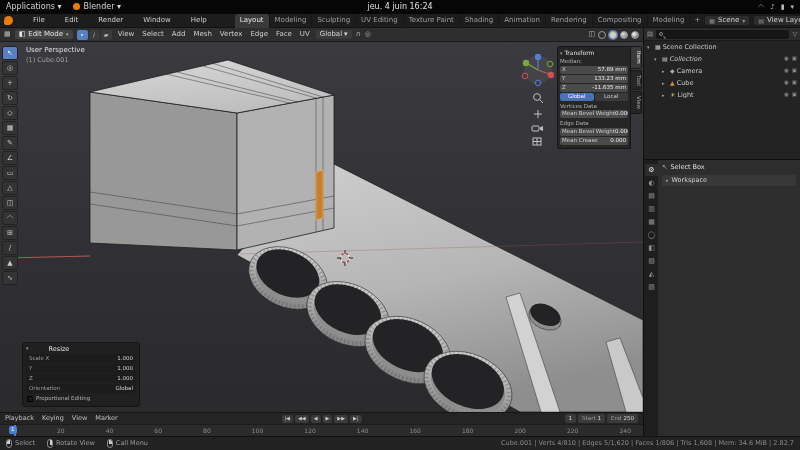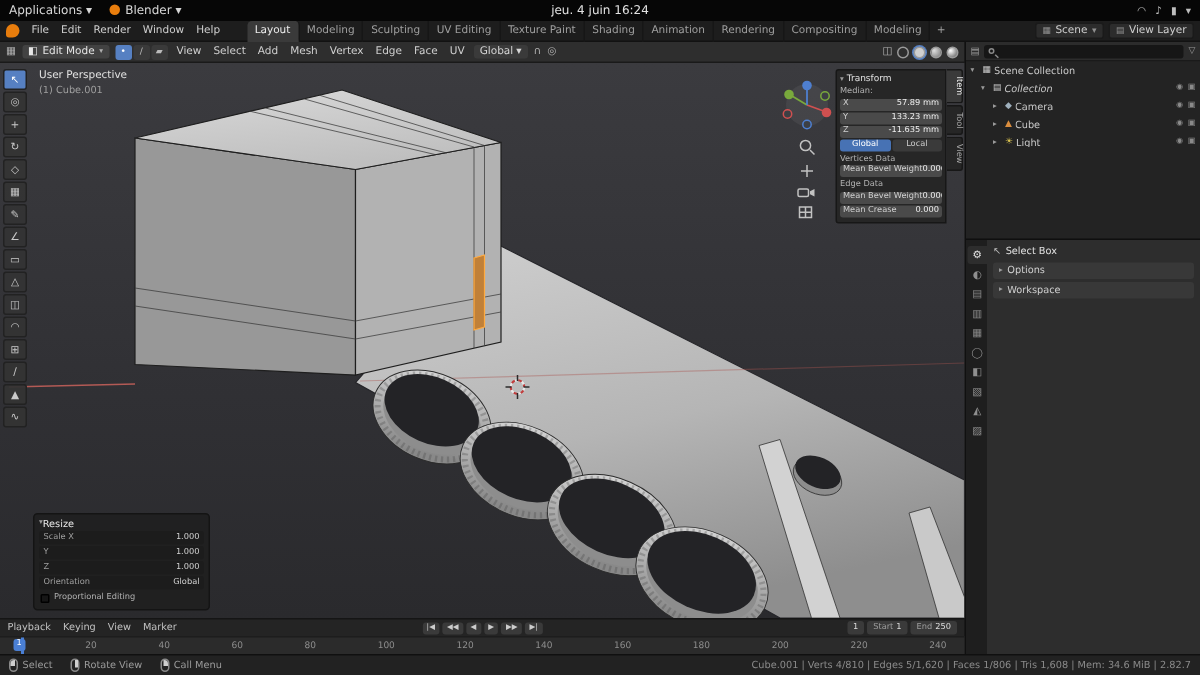--- a/index.html
+++ b/index.html
@@ -10,22 +10,22 @@
   .gnome-bar { height:14px; background:#060606; display:flex; align-items:center; padding:0 6px; font-size:8px; color:#d6d6d6; position:relative; }
   .gb-left { display:flex; gap:12px; align-items:center; }
   .gb-app { display:flex; gap:3px; align-items:flex-start; }
   .gb-blender-dot { width:7px; height:7px; border-radius:50%; background:#e87d0d; display:inline-block; }
   .gb-clock { position:absolute; left:50%; transform:translateX(-50%); color:#e2e2e2; }
   .gb-right { margin-left:auto; display:flex; gap:6px; font-size:7px; color:#bdbdbd; align-items:center; }
 
   
   .topbar { height:14px; background:#1d1d1d; display:flex; align-items:center; padding:0 4px; font-size:7px; border-bottom:1px solid #121212; }
   .blender-logo { width:9px; height:9px; border-radius:50% 50% 50% 2px; background:#e87d0d; margin-right:4px; flex:none; }
-  .tb-menu { padding:0 4px; color:#cfcfcf; }
-  .ws-tabs { display:flex; margin-left:14px; height:14px; align-items:stretch; }
+  .tb-menu { padding:0 4px; color:#cfcfcf;margin-left:12px; }
+  .ws-tabs { display:flex; margin-left:24px; height:14px; align-items:stretch; }
   .ws-tab { padding:3px 5px 0; color:#9f9f9f; border-right:1px solid #161616; white-space:nowrap; }
   .ws-tab.active { background:#3a3a3a; color:#ececec; border-radius:3px 3px 0 0; }
   .ws-add { padding:3px 4px 0; color:#9f9f9f; }
   .tb-right { margin-left:auto; display:flex; gap:3px; align-items:center; }
   .tb-field { background:#2c2c2c; border:1px solid #1a1a1a; border-radius:2px; padding:1px 4px; display:flex; gap:3px; align-items:center; color:#cfcfcf; white-space:nowrap; }
   .tb-field .ic { color:#8f8f8f; font-size:6px; }
 
   
   .main { display:flex; height:408px; }
   .vp-col { width:643px; display:flex; flex-direction:column; flex:none; }
@@ -64,21 +64,21 @@
   .np-row { display:flex; margin-bottom:1px; height:8px; gap:1px; }
   .np-field { flex:1; background:#4a4a4a; border-radius:2px; display:flex; justify-content:space-between; align-items:center; padding:0 2px; font-size:5.5px; color:#efefef; overflow:hidden; white-space:nowrap; }
   .np-field .lab { color:#cfcfcf; }
   .np-btn { flex:1; display:flex; align-items:center; justify-content:center; background:#3a3a3a; border-radius:2px; font-size:5.5px; color:#ccc; }
   .np-btn.active { background:#4772b4; color:#fff; }
   .np-tabs { width:11px; display:flex; flex-direction:column; gap:1px; }
   .np-tab { writing-mode:vertical-rl; font-size:5.5px; color:#a5a5a5; background:#262626; border:1px solid #171717; border-left:none; border-radius:0 2px 2px 0; padding:4px 0; text-align:center; }
   .np-tab.active { background:#3a3a3a; color:#eee; }
 
   .operator-panel { position:absolute; left:22px; bottom:5px; width:118px; background:rgba(32,32,32,.94); border:1px solid #141414; border-radius:3px; padding:3px; z-index:3; }
-  .op-title { color:#e8e8e8; font-size:6.5px; margin-bottom:2px; display:flex; gap:0; align-items:flex-start; }
+  .op-title { color:#e8e8e8; font-size:6.5px; margin-bottom:2px; display:flex; gap:20px; align-items:flex-start; }
   .op-title .car { font-size:5px; color:#9a9a9a; }
   .op-row { height:9px; margin-bottom:1px; background:#1c1c1c; border-radius:2px; display:flex; justify-content:space-between; align-items:center; padding:0 3px; font-size:5.5px; color:#d2d2d2; }
   .op-row .lab { color:#9f9f9f; }
   .op-check-row { display:flex; align-items:center; gap:3px; height:9px; font-size:5.5px; color:#b0b0b0; padding:0 1px; }
   .op-checkbox { width:6px; height:6px; background:#161616; border:1px solid #000; border-radius:1px; }
 
   .timeline { height:24px; background:#242424; border-top:1px solid #151515; flex:none; display:flex; flex-direction:column; }
   .tl-header { height:12px; display:flex; align-items:center; padding:0 5px; position:relative; font-size:6.5px; }
   .tl-menus { display:flex; gap:8px; color:#c0c0c0; }
   .tl-transport { position:absolute; left:50%; transform:translateX(-50%); display:flex; gap:2px; }
@@ -565,24 +565,20 @@
         <span class="prop-tab">◭</span>
         <span class="prop-tab">▨</span>
       </div>
       <div class="prop-content">
         <div class="prop-tool-row">
           <span class="ic">↖</span>
           <span>Select Box</span>
         </div>
         <div class="prop-section">
           <span class="car">▸</span>
-          <span>Options</span>
-        </div>
-        <div class="prop-section">
-          <span class="car">▸</span>
           <span>Workspace</span>
         </div>
       </div>
     </div>
   </div>
 </div>
 
 <div class="status-bar">
   <span class="hint">
     <span class="mouse left"></span>

